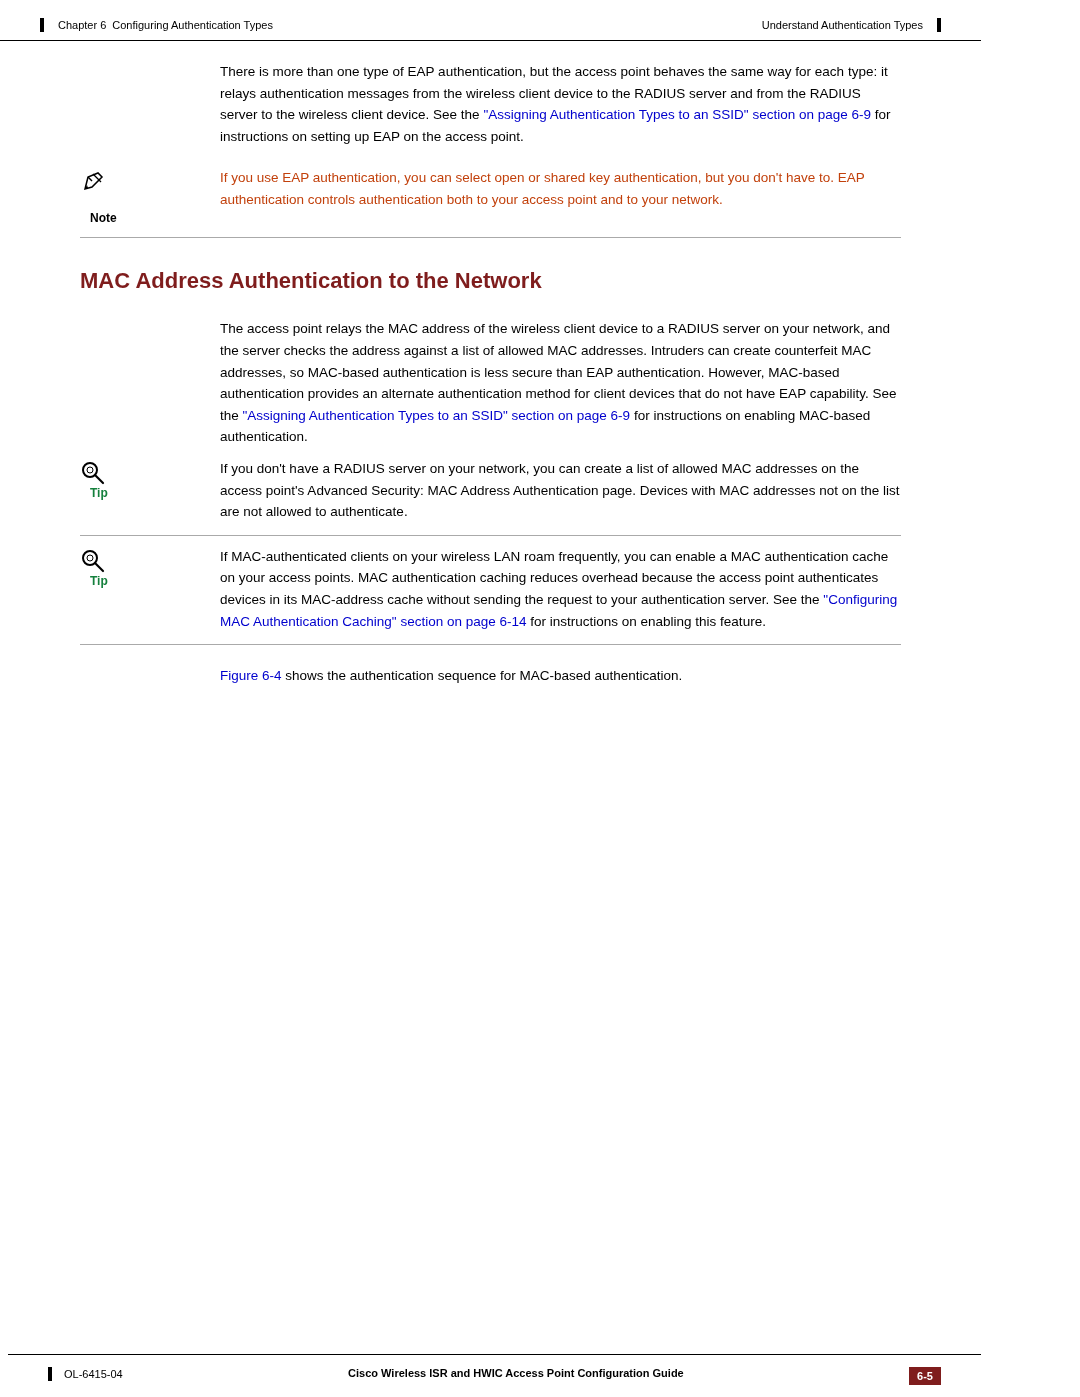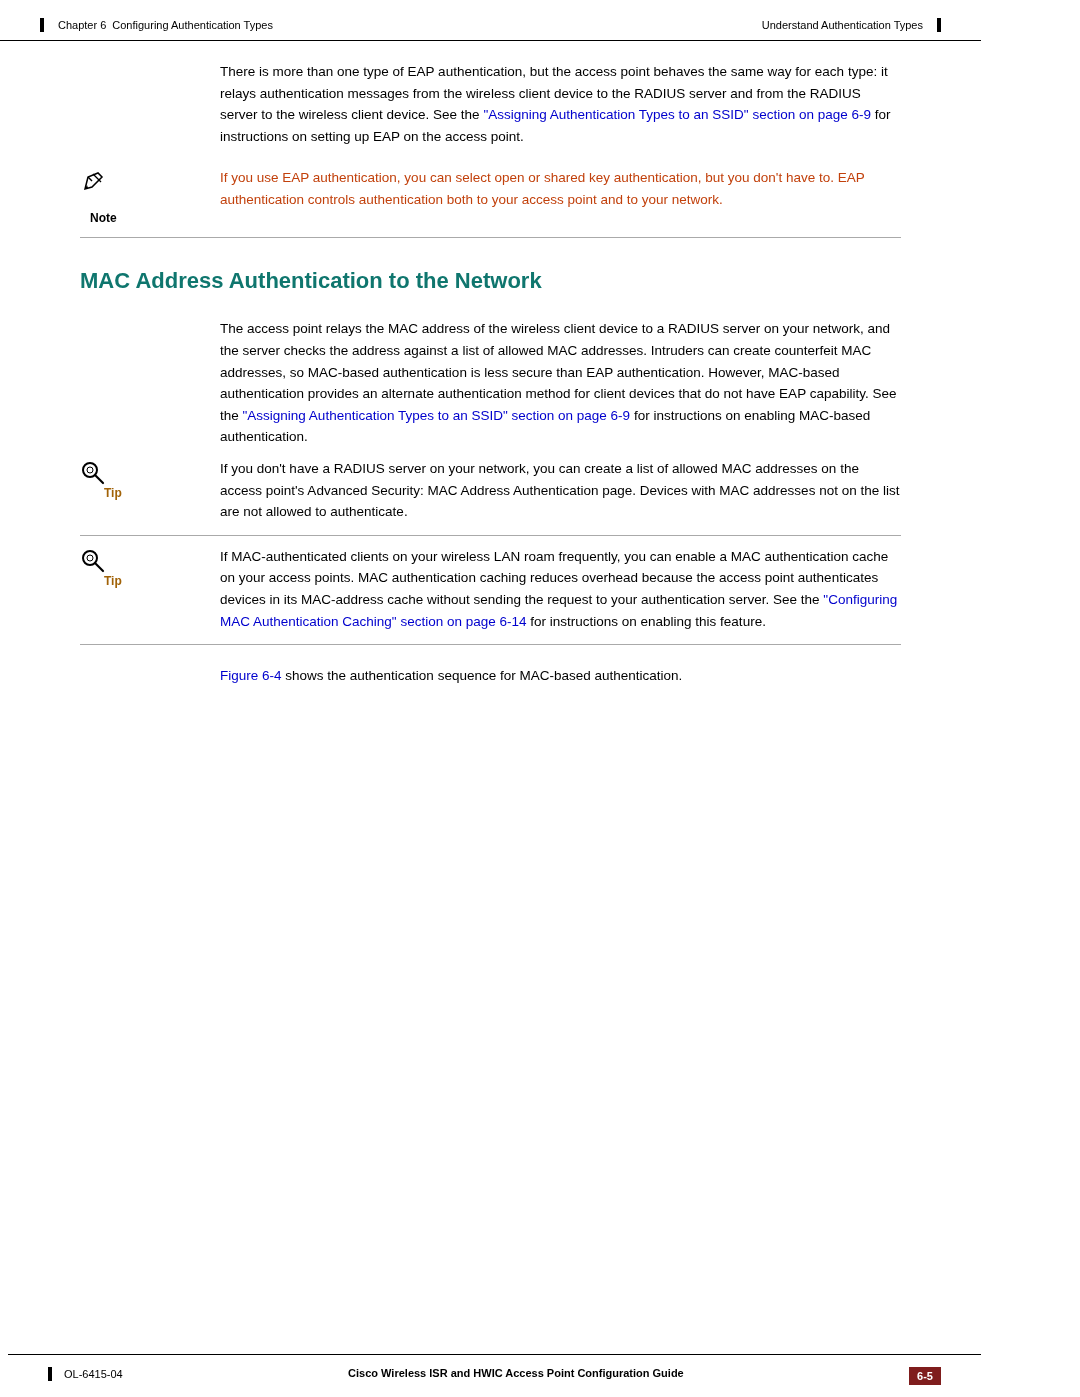--- a/index.html
+++ b/index.html
@@ -102,21 +102,21 @@
       flex: 1;
       font-size: 13.5px;
       line-height: 1.6;
       color: #c2410c;
     }
 
     
     .section-heading {
       font-size: 22px;
       font-weight: bold;
-      color: #0f766e;
+      color: #7f1d1d;
       margin: 30px 40px 20px 40px;
       padding-bottom: 4px;
     }
 
     
     .body-paragraph {
       margin-left: 180px;
       margin-right: 40px;
       font-size: 13.5px;
       line-height: 1.6;
@@ -137,22 +137,22 @@
       flex-shrink: 0;
       display: flex;
       flex-direction: column;
       align-items: flex-start;
       padding-top: 2px;
     }
 
     .tip-label {
       font-size: 12px;
       font-weight: bold;
-      color: #a16207;
-      margin-left: 24px;
+      color: #15803d;
+      margin-left: 10px;
     }
 
     .tip-text {
       flex: 1;
       font-size: 13.5px;
       line-height: 1.6;
       color: #000;
     }
 
     

